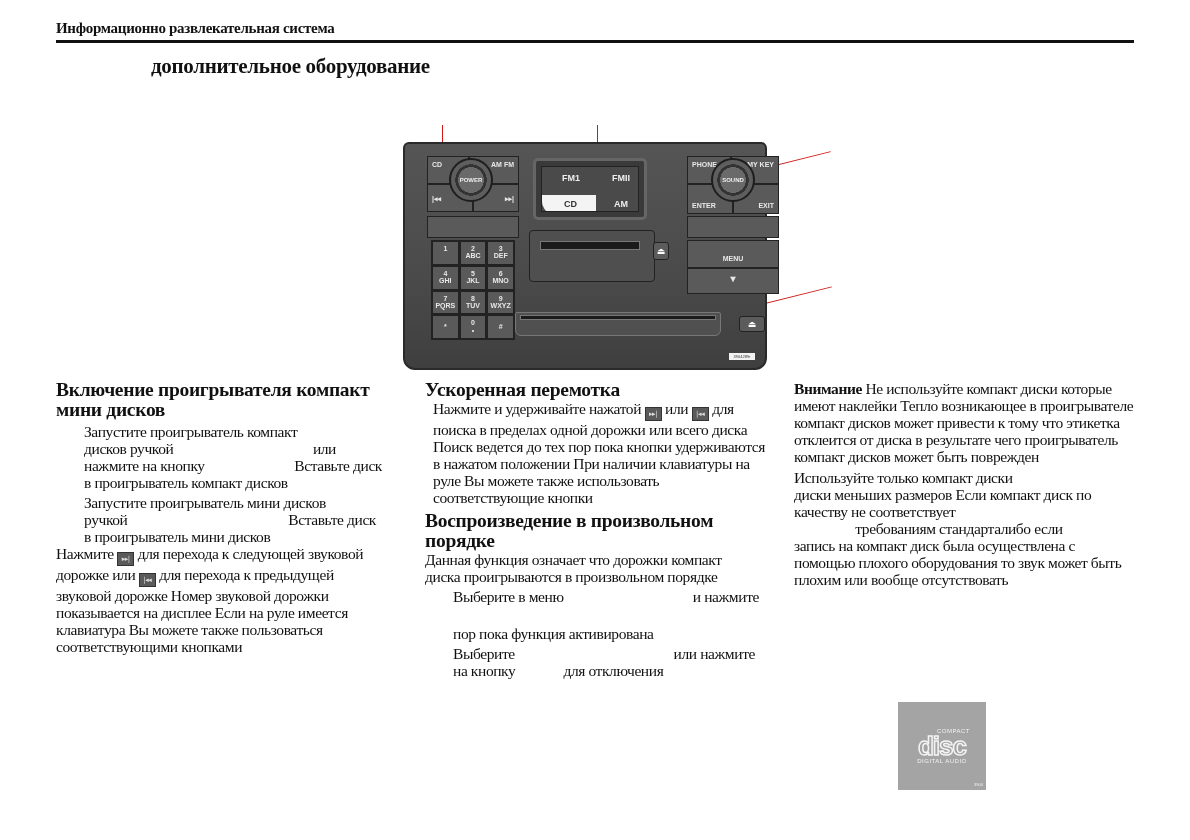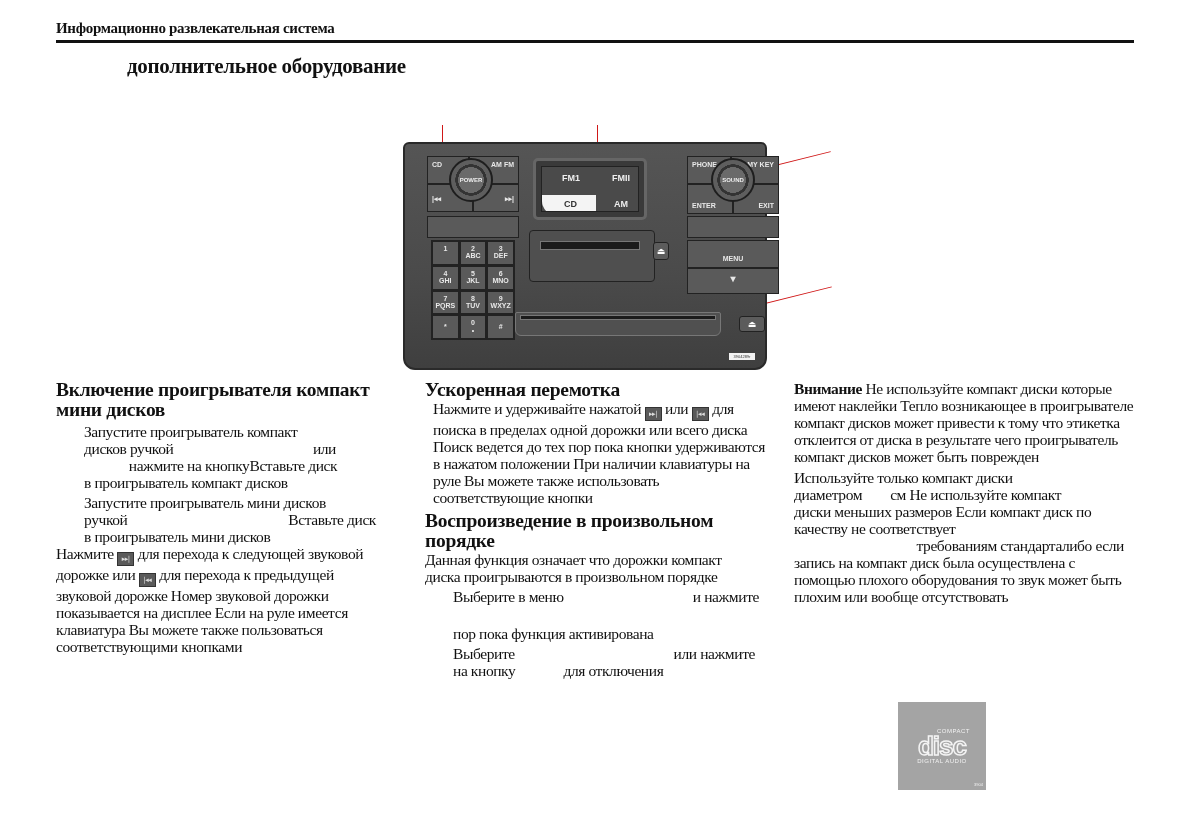--- a/index.html
+++ b/index.html
@@ -1,21 +1,21 @@
 <!DOCTYPE html>
 <html><head>
 <meta charset="utf-8">
 <style>
   * { box-sizing: border-box; margin: 0; padding: 0; }
   html, body { width: 1190px; height: 840px; background: #ffffff; overflow: hidden; }
   body { position: relative; font-family: "Liberation Serif", "DejaVu Serif", serif; color: #111; }
 
   .running-head { position: absolute; left: 56px; top: 13px; font-size: 15px; font-weight: bold; letter-spacing: -0.3px; margin-top: 7px; }
   .head-rule { position: absolute; left: 56px; top: 40px; width: 1078px; height: 3px; background: #111; }
-  .section-title { position: absolute; left: 127px; top: 54px; font-size: 21px; font-weight: bold; letter-spacing: -0.3px; }
+  .section-title { position: absolute; left: 151px; top: 54px; font-size: 21px; font-weight: bold; letter-spacing: -0.3px; }
 
   
   .figure { position: absolute; left: 403px; top: 125px; width: 427px; height: 246px; }
   .callout { position: absolute; background: #d01818; }
   .panel { position: absolute; left: 0; top: 17px; width: 364px; height: 228px;
     background: linear-gradient(#555 0%, #4a4a4a 60%, #3f3f3f 100%);
     border: 2px solid #2a2a2a; border-radius: 6px 6px 12px 12px; }
   .btn { position: absolute; background: #5a5a5a; border: 1px solid #222; color: #e8e8e8;
     font-family: "Liberation Sans", sans-serif; font-size: 7px; font-weight: bold; text-align: center; line-height: 1.05; }
   .knob { position: absolute; border-radius: 50%; background: radial-gradient(circle, #6a6a6a 0 45%, #333 46% 55%, #5e5e5e 56% 100%);
@@ -145,21 +145,21 @@
 </div>
 
 <div class="col" style="left:56px;width:340px;">
   <h2>Включение проигрывателя компакт мини дисков</h2>
   <div class="indent" style="margin-top:3px;">
     <div>Запустите проигрыватель компакт</div>
     <div style="display:flex;justify-content:space-between;width:252px;">
         <span>дисков ручкой</span>
         <span>или</span>
       </div>
-    <div style="display:flex;justify-content:center;width:298px;">
+    <div style="display:flex;justify-content:space-between;width:298px;">
         <span>нажмите на кнопку</span>
         <span>Вставьте диск</span>
       </div>
     <div>в проигрыватель компакт дисков</div>
   </div>
   <div class="indent gap4">
     <div>Запустите проигрыватель мини дисков</div>
     <div style="display:flex;justify-content:space-between;width:292px;">
         <span>ручкой</span>
         <span>Вставьте диск</span>
@@ -210,23 +210,22 @@
   </div>
 </div>
 
 <div class="col" style="left:794px;width:342px;">
   <div style="width:340px;">
     <b>Внимание</b>
     <span>Не используйте компакт диски которые имеют наклейки  Тепло возникающее в проигрывателе компакт дисков  может привести к тому  что этикетка отклеится от диска  в результате чего проигрыватель компакт дисков может быть поврежден</span>
   </div>
   <div style="width:340px;margin-top:4px;">
     <div>Используйте только компакт диски</div>
-    <div><span>диаметром</span><span style="display:inline-block;width:28px;"></span><span>см  Не используйте компакт</span></div>
     <div style="width:300px;">диски меньших размеров  Если компакт диск по качеству не соответствует</div>
-    <div style="display:flex;justify-content:flex-end;width:330px;">
+    <div style="display:flex;justify-content:center;width:330px;">
         <span>требованиям стандарта</span>
         <span>либо если</span>
       </div>
     <div>запись на компакт диск была осуществлена с помощью плохого оборудования  то звук может быть плохим или вообще отсутствовать</div>
   </div>
 </div>
 
 <div class="cd-logo">
   <div class="small" style="align-self:flex-end;margin-right:16px;">COMPACT</div>
   <div class="big">disc</div>

